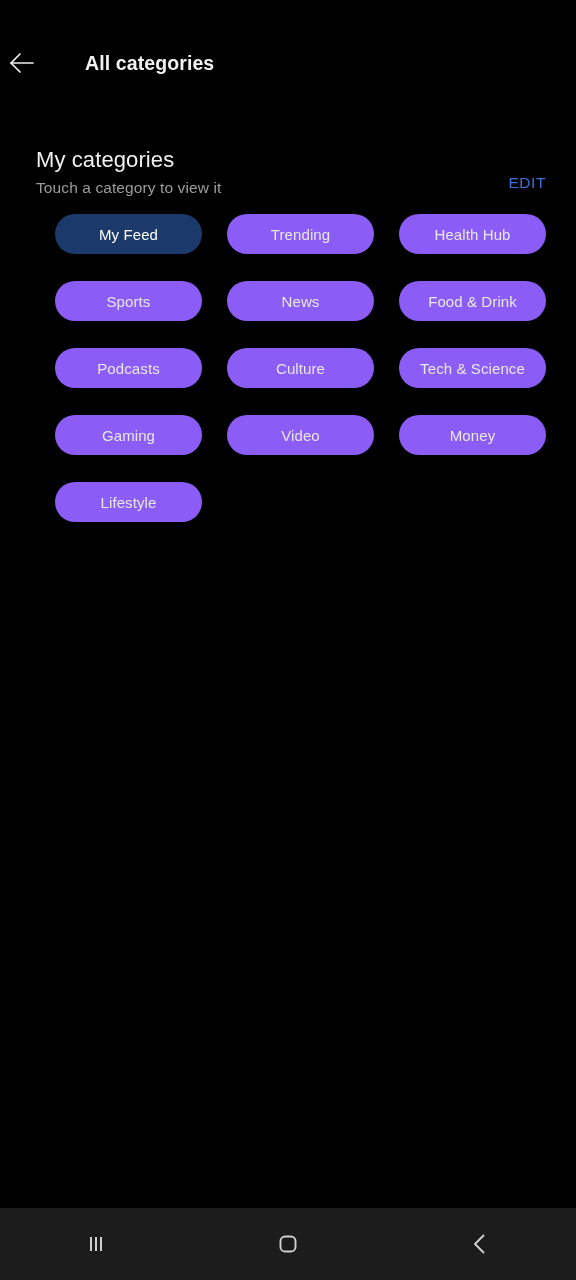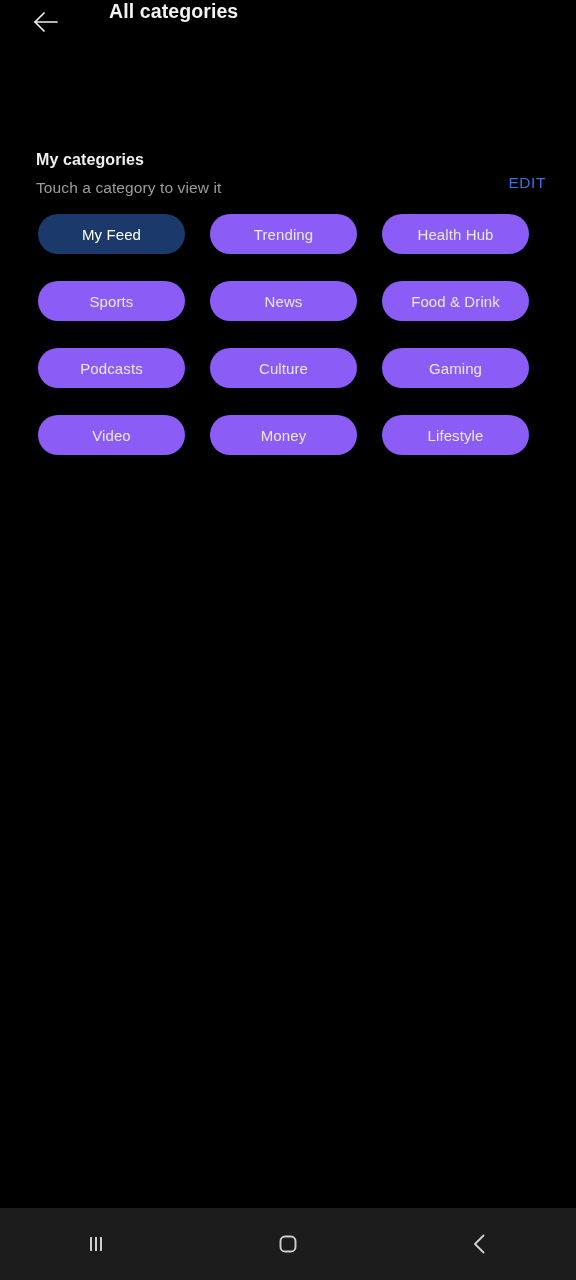--- a/index.html
+++ b/index.html
@@ -14,21 +14,21 @@
   body {
     font-family: "Liberation Sans", sans-serif;
     -webkit-font-smoothing: antialiased;
     position: relative;
   }
 
   
   .appbar {
     height: 126px;
     display: flex;
-    padding-left: 24px;
+    align-items: center;
     background: #000000;
   }
 
   .back-btn {
     width: 44px;
     height: 44px;
     display: flex;
     align-items: center;
     justify-content: center;
     flex: 0 0 auto;
@@ -47,22 +47,22 @@
 
   
   .section {
     position: relative;
     padding: 0 24px 0 36px;
     height: 74px;
   }
 
   .section-title {
     color: #f0f0f0;
-    font-size: 16px;
-    font-weight: bold;
+    font-size: 22px;
+    font-weight: normal;
     line-height: 28px;
     letter-spacing: 0.1px;
     padding-top: 20px;
   }
 
   .section-sub {
     color: #9c9c9c;
     font-size: 15.5px;
     line-height: 22px;
     letter-spacing: 0.1px;
@@ -76,21 +76,21 @@
     color: #3f6fdd;
     font-size: 15.5px;
     letter-spacing: 0.55px;
     font-weight: normal;
     cursor: pointer;
   }
 
   
   .chip-grid {
     margin-top: 14px;
-    padding: 0 38px;
+    padding: 0 55px;
     display: grid;
     grid-template-columns: repeat(3, 147px);
     column-gap: 25px;
     row-gap: 27px;
     justify-content: start;
   }
 
   .chip {
     height: 40px;
     border-radius: 20px;
@@ -157,20 +157,21 @@
 
 <div class="chip-grid" id="chip-grid">
     <div class="chip selected">My Feed</div>
     <div class="chip">Trending</div>
     <div class="chip">Health Hub</div>
     <div class="chip">Sports</div>
     <div class="chip">News</div>
     <div class="chip">Food &amp; Drink</div>
     <div class="chip">Podcasts</div>
     <div class="chip">Culture</div>
+    <div class="chip">Tech &amp; Science</div>
     <div class="chip">Gaming</div>
     <div class="chip">Video</div>
     <div class="chip">Money</div>
     <div class="chip">Lifestyle</div>
   </div>
 
 <div class="navbar">
   <div class="nav-btn">
     <span>
       <svg width="30" height="30" viewBox="0 0 30 30" fill="none" stroke="#cfcfcf" stroke-width="2" stroke-linecap="butt">

